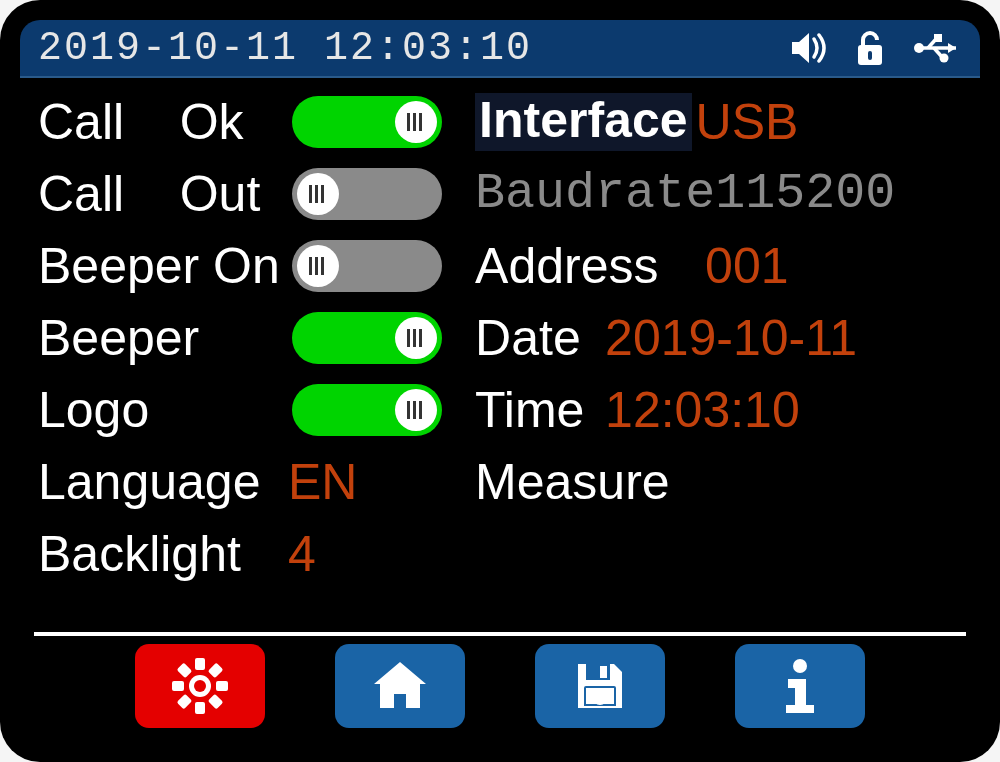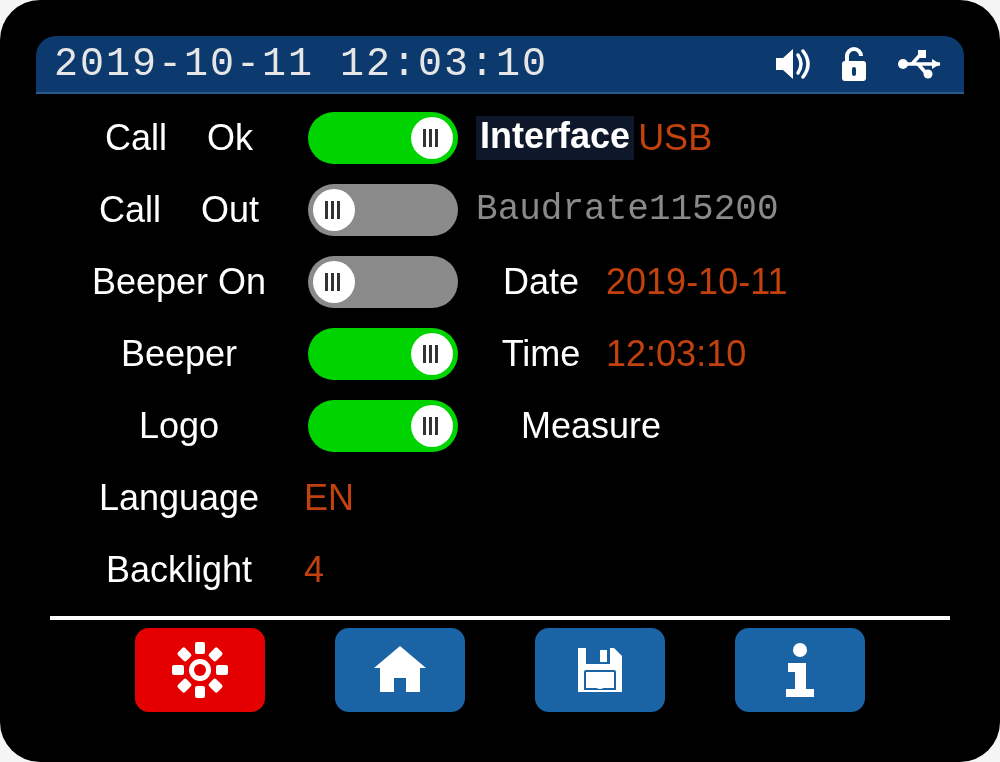--- a/index.html
+++ b/index.html
@@ -9,21 +9,21 @@
     align-items: center;
     justify-content: center;
     min-height: 100vh;
     font-family: Arial, Helvetica, sans-serif;
   }
   .device {
     width: 1000px;
     height: 762px;
     background: #000;
     border-radius: 40px;
-    padding: 36px;
+    padding: 20px;
     position: relative;
   }
   .screen {
     width: 100%;
     height: 100%;
     background: #000;
     border-radius: 20px;
     display: flex;
     flex-direction: column;
     overflow: hidden;
@@ -54,23 +54,22 @@
     flex: 1;
     display: flex;
     flex-direction: column;
   }
   .col-left { flex: 0 0 47%; }
   .col-right { flex: 0 0 53%; }
   .row {
     display: flex;
     align-items: center;
     height: 72px;
-    font-size: 36px;
+    font-size: 50px;
     line-height: 1;
-    text-align: center;
   }
   .lbl {
     color: #fff;
     white-space: pre;
   }
   .lbl-fixed { width: 250px; }
   .val-yellow { color: #c2410c; }
   .muted { color: #8a8a8a; font-family: Liberation Mono, monospace; }
   .highlight {
     background: #0f172a;
@@ -226,20 +225,24 @@
         <div class="row">
           <span class="highlight">Interface</span>
           <span class="val-yellow" style="margin-left:4px">USB</span>
         </div>
 
         <div class="row">
           <span class="muted">Baudrate</span>
           <span class="muted">115200</span>
         </div>
 
+        <div class="row">
+          <span class="lbl" style="width:230px">Address</span>
+          <span class="val-yellow">001</span>
+        </div>
 
         <div class="row">
           <span class="lbl" style="width:130px">Date</span>
           <span class="val-yellow">2019-10-11</span>
         </div>
 
         <div class="row">
           <span class="lbl" style="width:130px">Time</span>
           <span class="val-yellow">12:03:10</span>
         </div>

